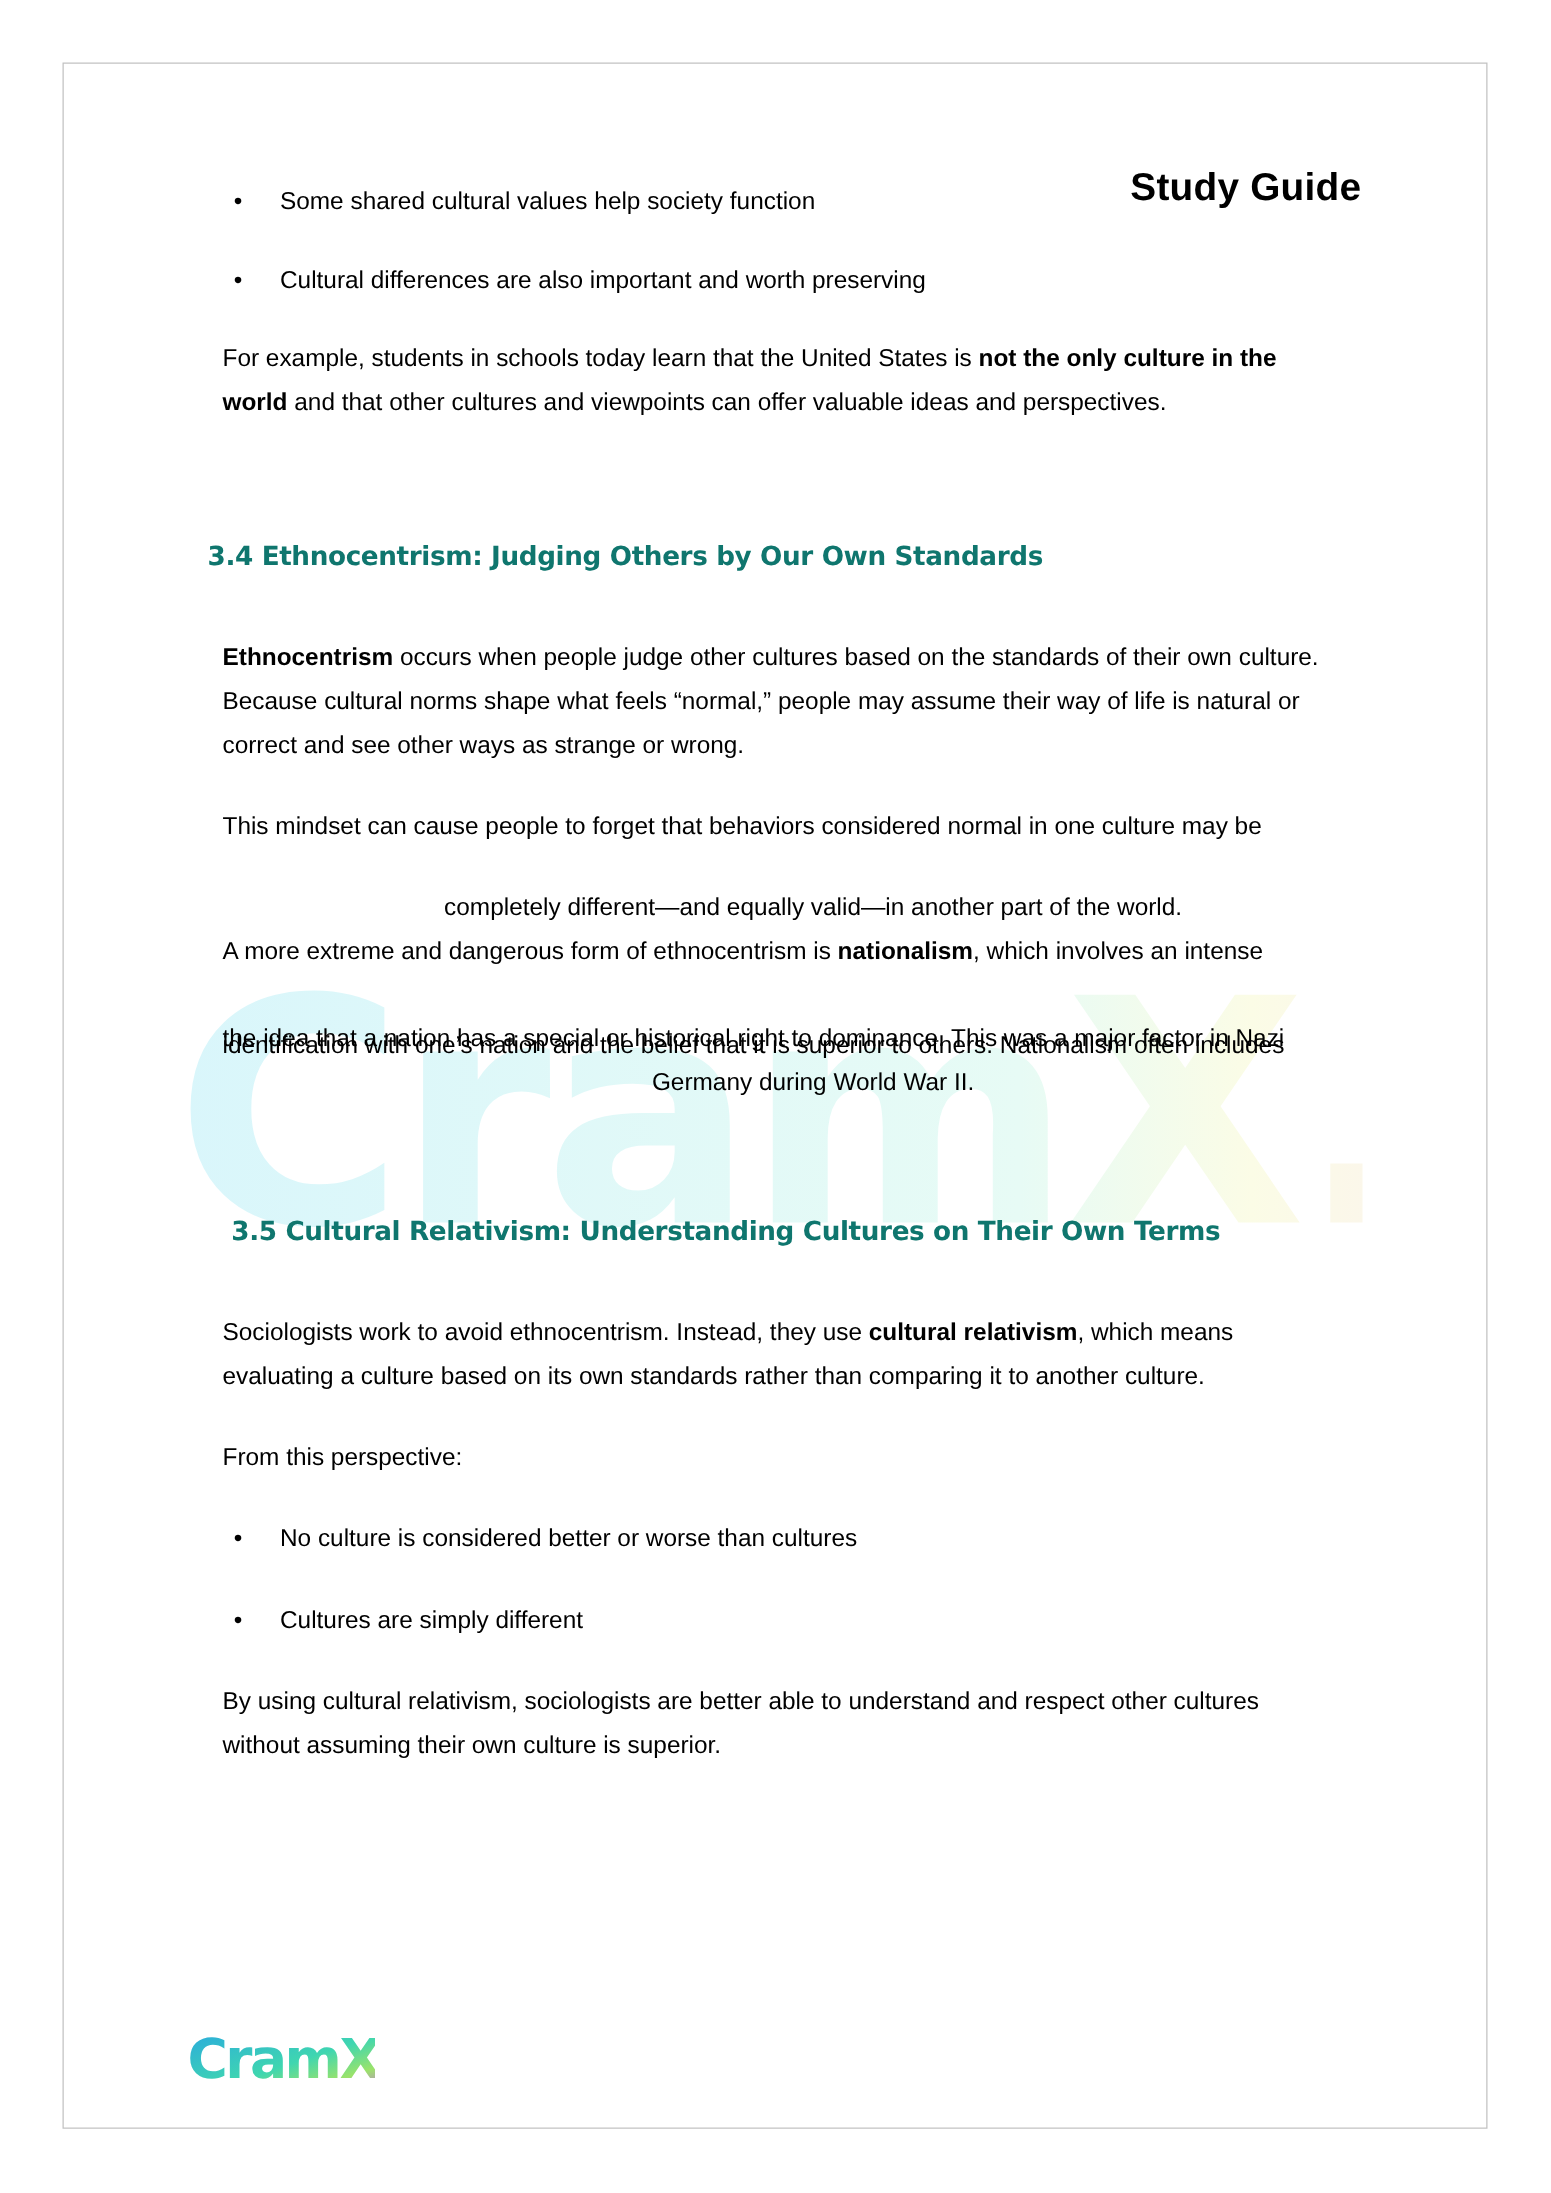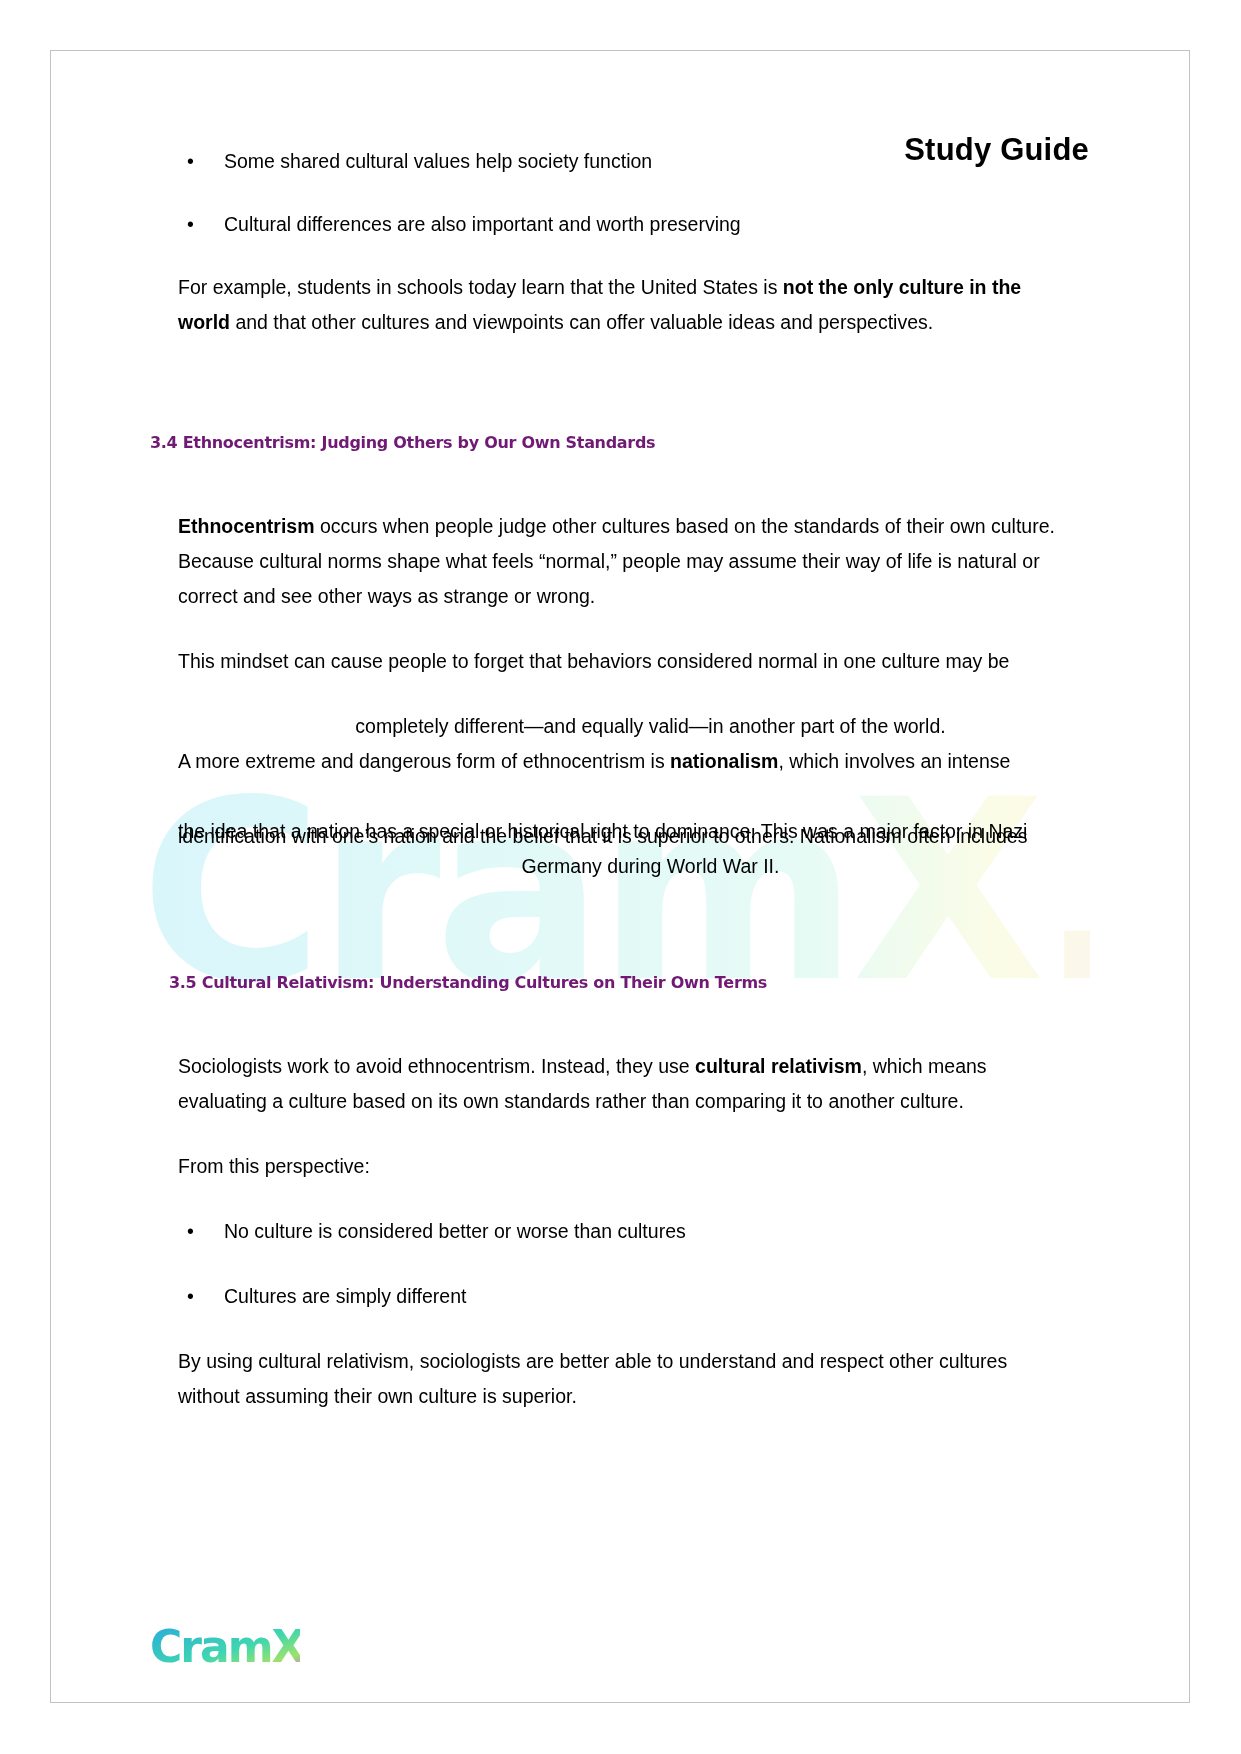--- a/index.html
+++ b/index.html
@@ -9,22 +9,22 @@
                   border: 1px solid #c2c2c2; box-sizing: border-box; background: #fff; }
     .watermark { position: absolute; left: 150px; top: 790px; width: 940px; height: 200px;
                  pointer-events: none; z-index: 0; }
     .header-title { position: absolute; right: 152px; top: 88px; font-size: 31px; font-weight: bold;
                     letter-spacing: 0.2px; z-index: 2; margin-top: 44px; }
     .content { position: absolute; left: 150px; top: 0; width: 940px; z-index: 2; }
     .txt { position: absolute; left: 0; font-size: 19.5px; line-height: 36px; width: 945px; white-space: nowrap; margin-left: 28px; }
     .bullet-row { position: absolute; left: 0; font-size: 19.5px; line-height: 36px; }
     .bullet-dot { position: absolute; left: 37px; }
     .bullet-text { position: absolute; left: 74px; white-space: nowrap; }
-    .h2 { position: absolute; left: 0; font-family: "DejaVu Sans", sans-serif; font-size: 16px;
-          font-weight: bold; color: #701a75; white-space: nowrap; letter-spacing: -0.3px; }
+    .h2 { position: absolute; left: 16px; font-family: "DejaVu Sans", sans-serif; font-size: 21px;
+          font-weight: bold; color: #0f766e; white-space: nowrap; letter-spacing: -0.3px; }
     b { font-weight: bold; }
     .logo { position: absolute; left: 150px; top: 1620px; z-index: 2; }
   </style>
 </head>
 <body>
 
 <div class="page-frame"></div>
 
 <svg class="watermark" viewBox="0 0 940 200" xmlns="http://www.w3.org/2000/svg">
   <defs>

